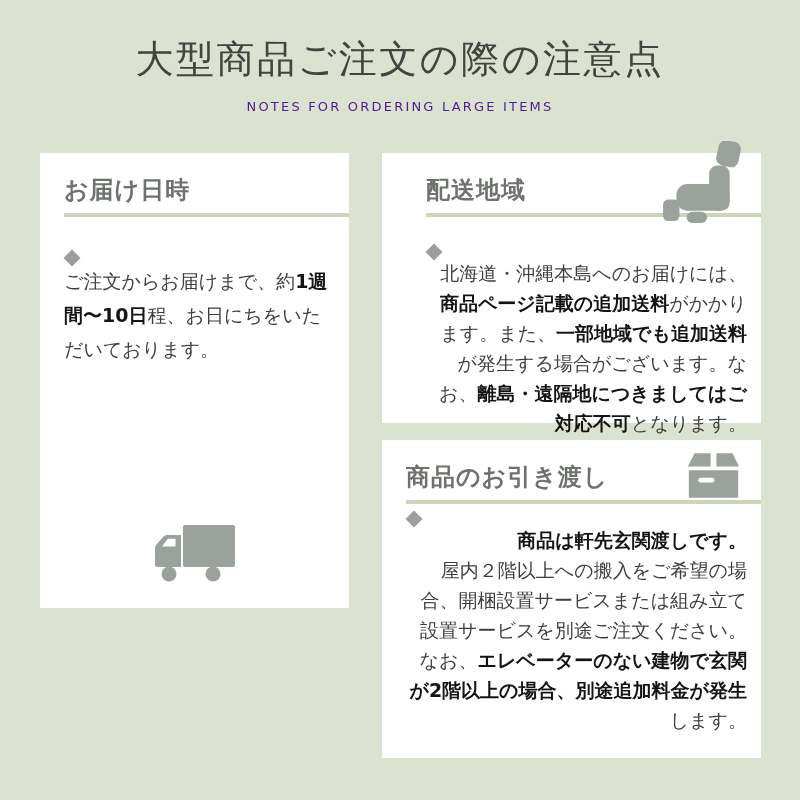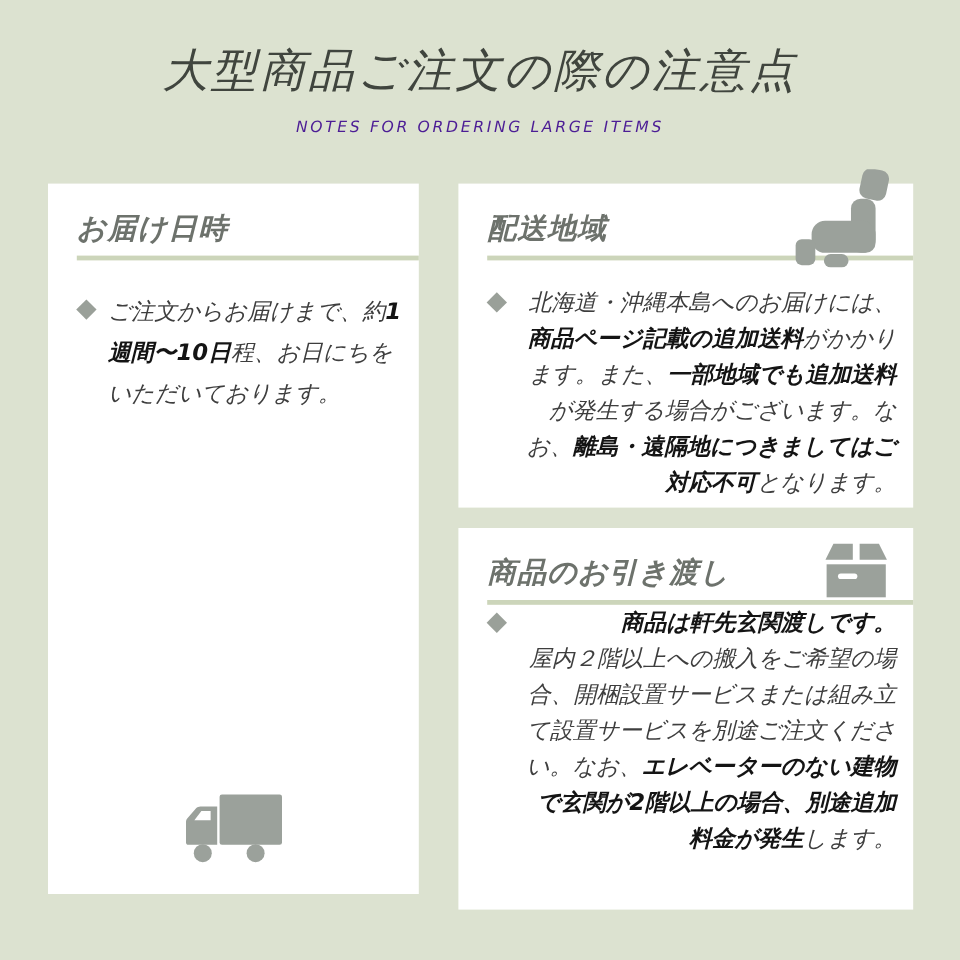--- a/index.html
+++ b/index.html
@@ -3,62 +3,61 @@
 <meta charset="utf-8">
 <style>
   * { margin: 0; padding: 0; box-sizing: border-box; }
   html, body { background: #dce2d0; }
   body { font-family: "DejaVu Sans", "Liberation Sans", sans-serif; }
   .page {
     position: relative;
     width: 800px; height: 800px;
     background: #dce2d0;
     overflow: hidden;
-    font-style: italic;
   }
   .page-title {
     position: absolute; top: 34px; left: 0;
     width: 100%; text-align: center;
     font-size: 38px; font-weight: 300;
     letter-spacing: 2.5px;
     color: #40453e;
   }
   .page-subtitle {
     position: absolute; top: 99px; left: 0;
     width: 100%; text-align: center;
     font-size: 13px; font-weight: 400;
     letter-spacing: 2.2px;
     color: #4c1d95;
   }
   .card {
     position: absolute;
     background: #ffffff;
   }
-  .card-delivery { left: 40px;  top: 153px; width: 309px; height: 592px; }
-  .card-region   { left: 382px; top: 153px; width: 379px; height: 270px; }
+  .card-delivery { left: 40px;  top: 153px; width: 309px; height: 455px; }
+  .card-region   { left: 382px; top: 153px; width: 379px; height: 270px; padding-left: 20px; }
   .card-handover { left: 382px; top: 440px; width: 379px; height: 318px; }
 
   .card-header {
     margin: 22px 0 0 24px;
     font-size: 24px; font-weight: 600;
     letter-spacing: 1px;
     color: #6d726c;
     line-height: 1.3;
   }
   .card-underline {
     height: 4px;
     background: #ccd5ba;
     margin-left: 24px;
     margin-top: 7px;
   }
   .bullets { margin: 0 14px 0 24px; }
   .card-delivery .bullets { margin-top: 26px; }
   .card-region   .bullets { margin-top: 20px; }
   .card-handover .bullets { }
-  .bullet { display: flex; align-items: flex-start; margin-bottom: 22px; }
+  .bullet { display: flex; align-items: flex-start; margin-bottom: 22px; flex-direction: column; }
   .diamond {
     flex: none;
     width: 12px; height: 12px;
     background: #9aa099;
     transform: rotate(45deg);
     margin: 9px 12px 0 2px;
   }
   .bullet-text {
     font-size: 19px;
     color: #3e3e3e;

